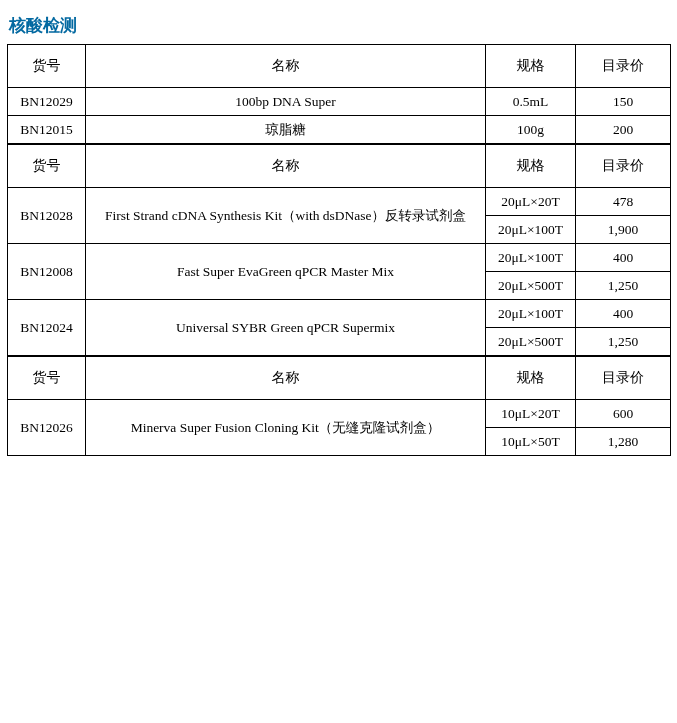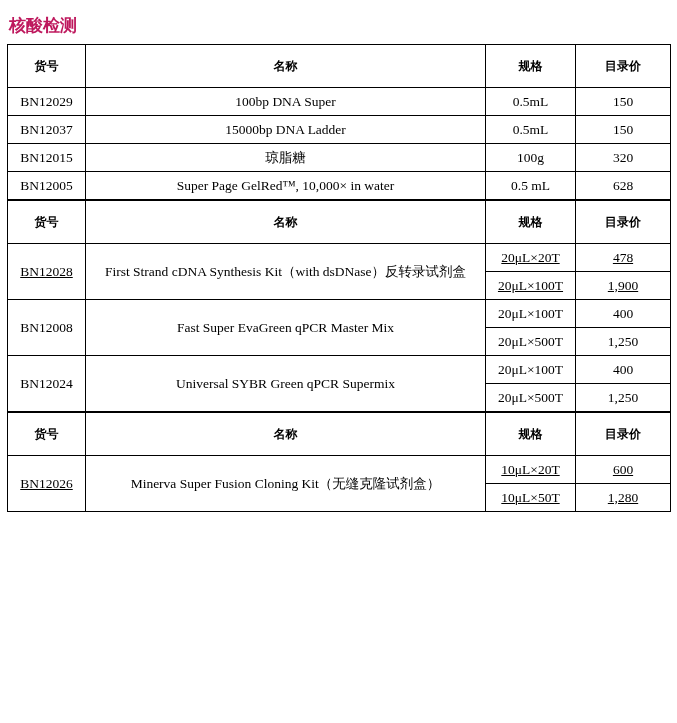--- a/index.html
+++ b/index.html
@@ -15,21 +15,21 @@
     overflow: hidden;
   }
   .page {
     position: relative;
     width: 677px;
     height: 723px;
     box-sizing: border-box;
     padding: 8px 7px 0 7px;
   }
   .section-title {
-    color: #be185d;
+    color: #0369a1;
     font-family: "Liberation Sans", sans-serif;
     font-weight: bold;
     font-size: 17px;
     line-height: 20px;
     padding: 8px 2px 8px 2px;
   }
   .section-title.sub {
     padding-top: 10px;
     padding-bottom: 9px;
   }
@@ -41,34 +41,34 @@
   table.grid th, table.grid td {
     border: 1px solid #000000;
     font-size: 13.5px;
     text-align: center;
     vertical-align: middle;
     padding: 0;
     height: 27px;
     overflow: hidden;
   }
   table.grid th {
-    font-weight: bold;
-    font-size: 12px;
+    font-weight: normal;
+    font-size: 14px;
     height: 42px;
   }
   col.c-code { width: 78px; }
   col.c-name { width: 400px; }
   col.c-spec { width: 90px; }
   col.c-price { width: 95px; }
   td.name-cell {
     padding: 0 8px;
     line-height: 19px;
   }
   td.tall { height: 41px; }
-  td.tall2 { height: 44px; text-decoration: underline; }
+  td.tall2 { height: 44px; }
   td.spec-sm { font-size: 13px; height: 26px; }
   .price { font-size: 13.5px; margin-top: 40px; }
 </style>
 </head>
 <body>
 
 <div class="page">
 
   <div class="section-title">核酸检测</div>
   <table class="grid">
@@ -87,36 +87,24 @@
       </tr>
     </thead>
     <tbody>
       <tr>
         <td>BN12029</td>
         <td class="name-cell">100bp DNA Super</td>
         <td>0.5mL</td>
         <td class="price">150</td>
       </tr>
       <tr>
-        <td>BN12037</td>
-        <td class="name-cell">15000bp DNA Ladder</td>
-        <td>0.5mL</td>
-        <td class="price">150</td>
-      </tr>
-      <tr>
         <td class="tall">BN12015</td>
         <td class="name-cell tall">琼脂糖</td>
         <td class="tall">100g</td>
-        <td class="price tall">320</td>
-      </tr>
-      <tr>
-        <td class="tall">BN12005</td>
-        <td class="name-cell tall">Super Page GelRed™, 10,000× in water</td>
-        <td class="tall">0.5 mL</td>
-        <td class="price tall">628</td>
+        <td class="price tall">200</td>
       </tr>
     </tbody>
   </table>
 
   <table class="grid">
     <colgroup>
         <col class="c-code">
         <col class="c-name">
         <col class="c-spec">
         <col class="c-price">

